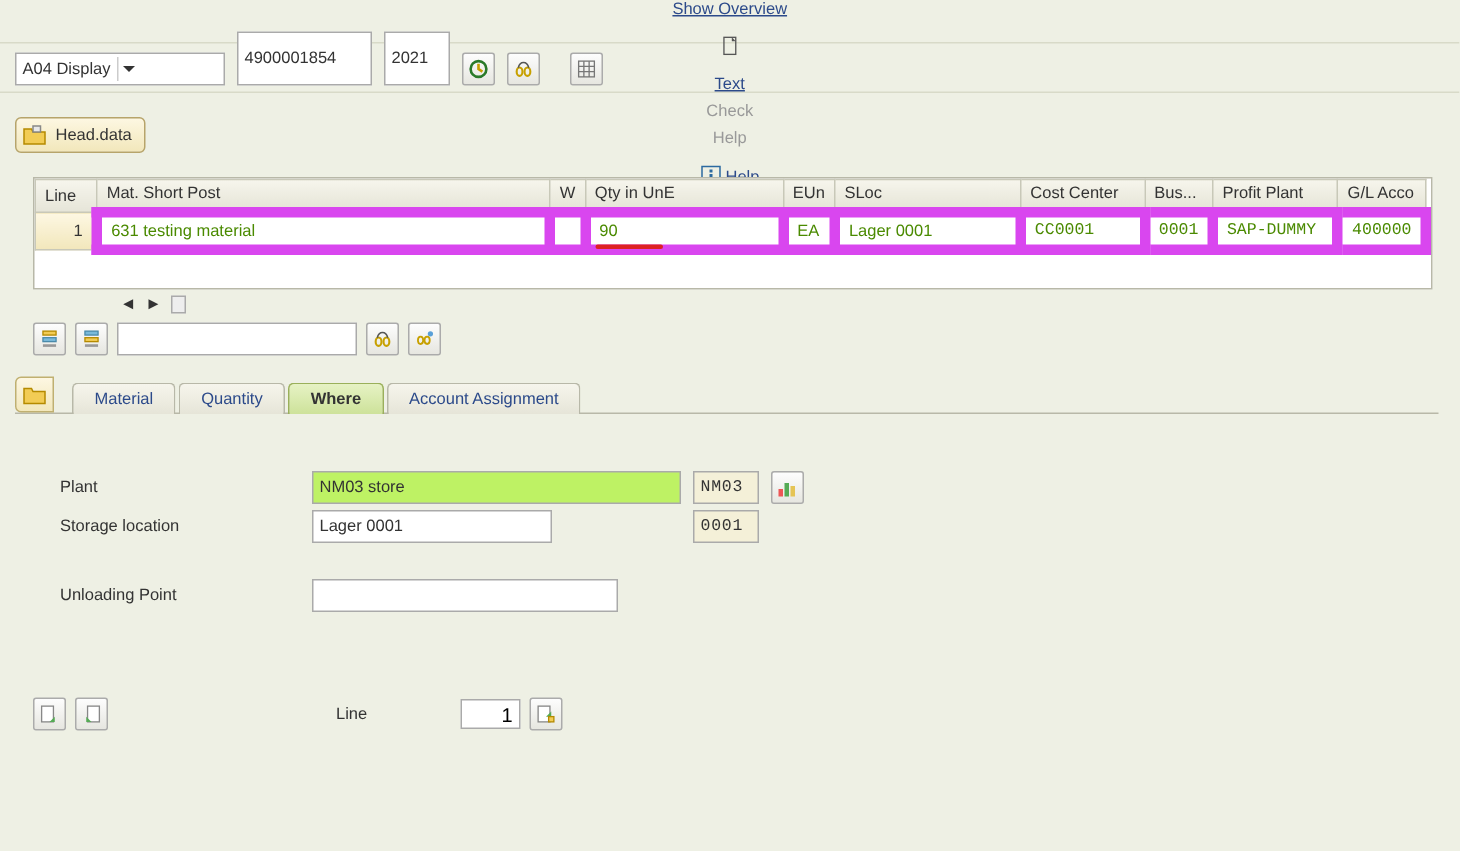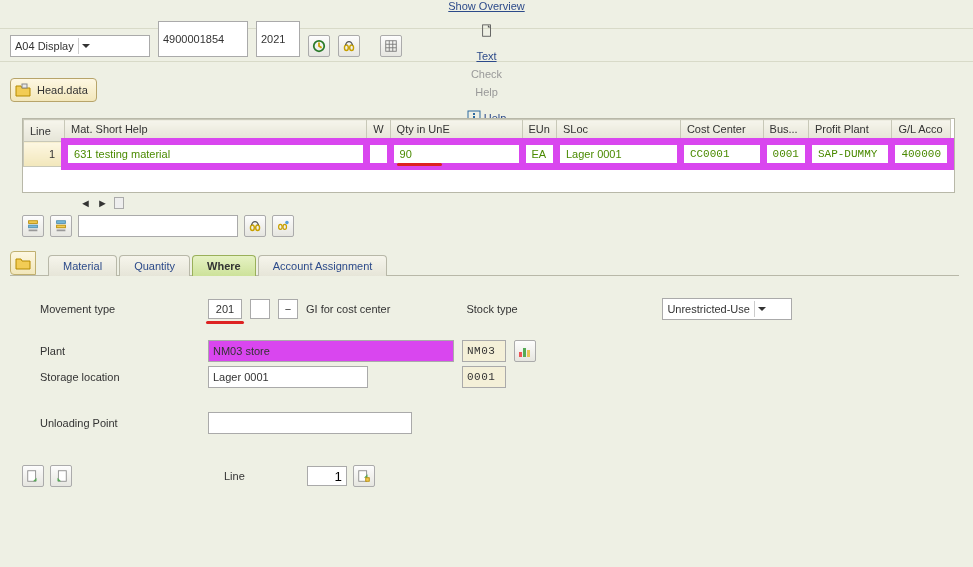--- a/index.html
+++ b/index.html
@@ -176,21 +176,21 @@
     border-top: 1px solid #b8b8a8;
     background: #eef0e4;
     padding: 20px 20px 14px 30px;
     min-height: 180px;
   }
   .form-row { display: flex; align-items: center; height: 26px; gap: 8px;}
   .form-label { width: 160px; }
   .mvt-input { width: 34px; height: 20px; border:1px solid #aaa; background:#fff; text-align:center; display:inline-flex; align-items:center; justify-content:center;}
   .small-box { width: 20px; height: 20px; border:1px solid #aaa; background:#fff; display:inline-block;}
   .minus-box { width: 20px; height: 20px; border:1px solid #aaa; background:#fff; display:inline-flex; align-items:center; justify-content:center;}
-  .plant-input { width: 246px; height: 22px; border:1px solid #aaa; background:#d946ef; padding: 0 4px; display:inline-flex; align-items:center;}
+  .plant-input { width: 246px; height: 22px; border:1px solid #aaa; background:#bef264; padding: 0 4px; display:inline-flex; align-items:center;}
   .plant-code { width: 44px; height: 22px; border:1px solid #aaa; background:#f4f0d8; padding:0 4px; display:inline-flex; align-items:center; font-family:"Courier New",monospace; letter-spacing:0.5px;}
   .sloc-input { width: 160px; height:22px; border:1px solid #aaa; background:#fff; padding:0 4px; display:inline-flex; align-items:center;}
   .unload-input { width: 204px; height:22px; border:1px solid #aaa; background:#fff;}
   .stock-dd { width: 130px; }
   .bottom-bar {
     display: flex;
     align-items: center;
     gap: 6px;
     padding: 10px 0 0 22px;
   }
@@ -268,21 +268,21 @@
       <rect x="7" y="1" width="5" height="4" fill="#e8e8e8" stroke="#888"></rect>
     </svg>
   <span>Head.data</span>
 </div>
 
 <div class="grid-wrap">
   <table class="grid">
     <tbody>
         <tr>
       <th style="width:42px;">Line</th>
-      <th style="width:325px;">Mat. Short Help</th>
+      <th style="width:325px;">Mat. Short Post</th>
       <th style="width:16px;">W</th>
       <th style="width:140px;margin-left:32px;">Qty in UnE</th>
       <th style="width:28px;">EUn</th>
       <th style="width:130px;">SLoc</th>
       <th style="width:84px;">Cost Center</th>
       <th style="width:38px;">Bus...</th>
       <th style="width:84px;">Profit Plant</th>
       <th>G/L Acco</th>
     </tr>
     <tr>
@@ -347,37 +347,20 @@
         <path d="M1 3 L6 3 L7 5 L15 5 L15 13 L1 13 Z" fill="#f2cc55" stroke="#b58a00"></path>
       </svg>
   </div>
   <div class="tab">Material</div>
   <div class="tab">Quantity</div>
   <div class="tab active">Where</div>
   <div class="tab">Account Assignment</div>
 </div>
 
 <div class="tabpanel">
-  <div class="form-row">
-    <span class="form-label">Movement type</span>
-    <span style="position:relative;display:inline-block;">
-      <span class="mvt-input">201</span>
-      <span style="position:absolute;left:-2px;right:-2px;bottom:-5px;height:3px;background:#d22;border-radius:2px;"></span>
-    </span>
-    <span class="small-box"></span>
-    <span class="minus-box">−</span>
-    <span>GI for cost center</span>
-    <span style="width:60px;"></span>
-    <span style="width:120px;">Stock type</span>
-    <span style="width:60px;"></span>
-    <div class="dropdown stock-dd">
-      <span>Unrestricted-Use</span>
-      <span class="caret"></span>
-    </div>
-  </div>
 
   <div style="height:16px;"></div>
 
   <div class="form-row">
     <span class="form-label">Plant</span>
     <span class="plant-input">NM03 store</span>
     <span class="plant-code">NM03</span>
     <span class="icon-btn chart-icon">
       <svg viewBox="0 0 16 16">
           <rect x="2" y="9" width="3" height="5" fill="#e55"></rect>

